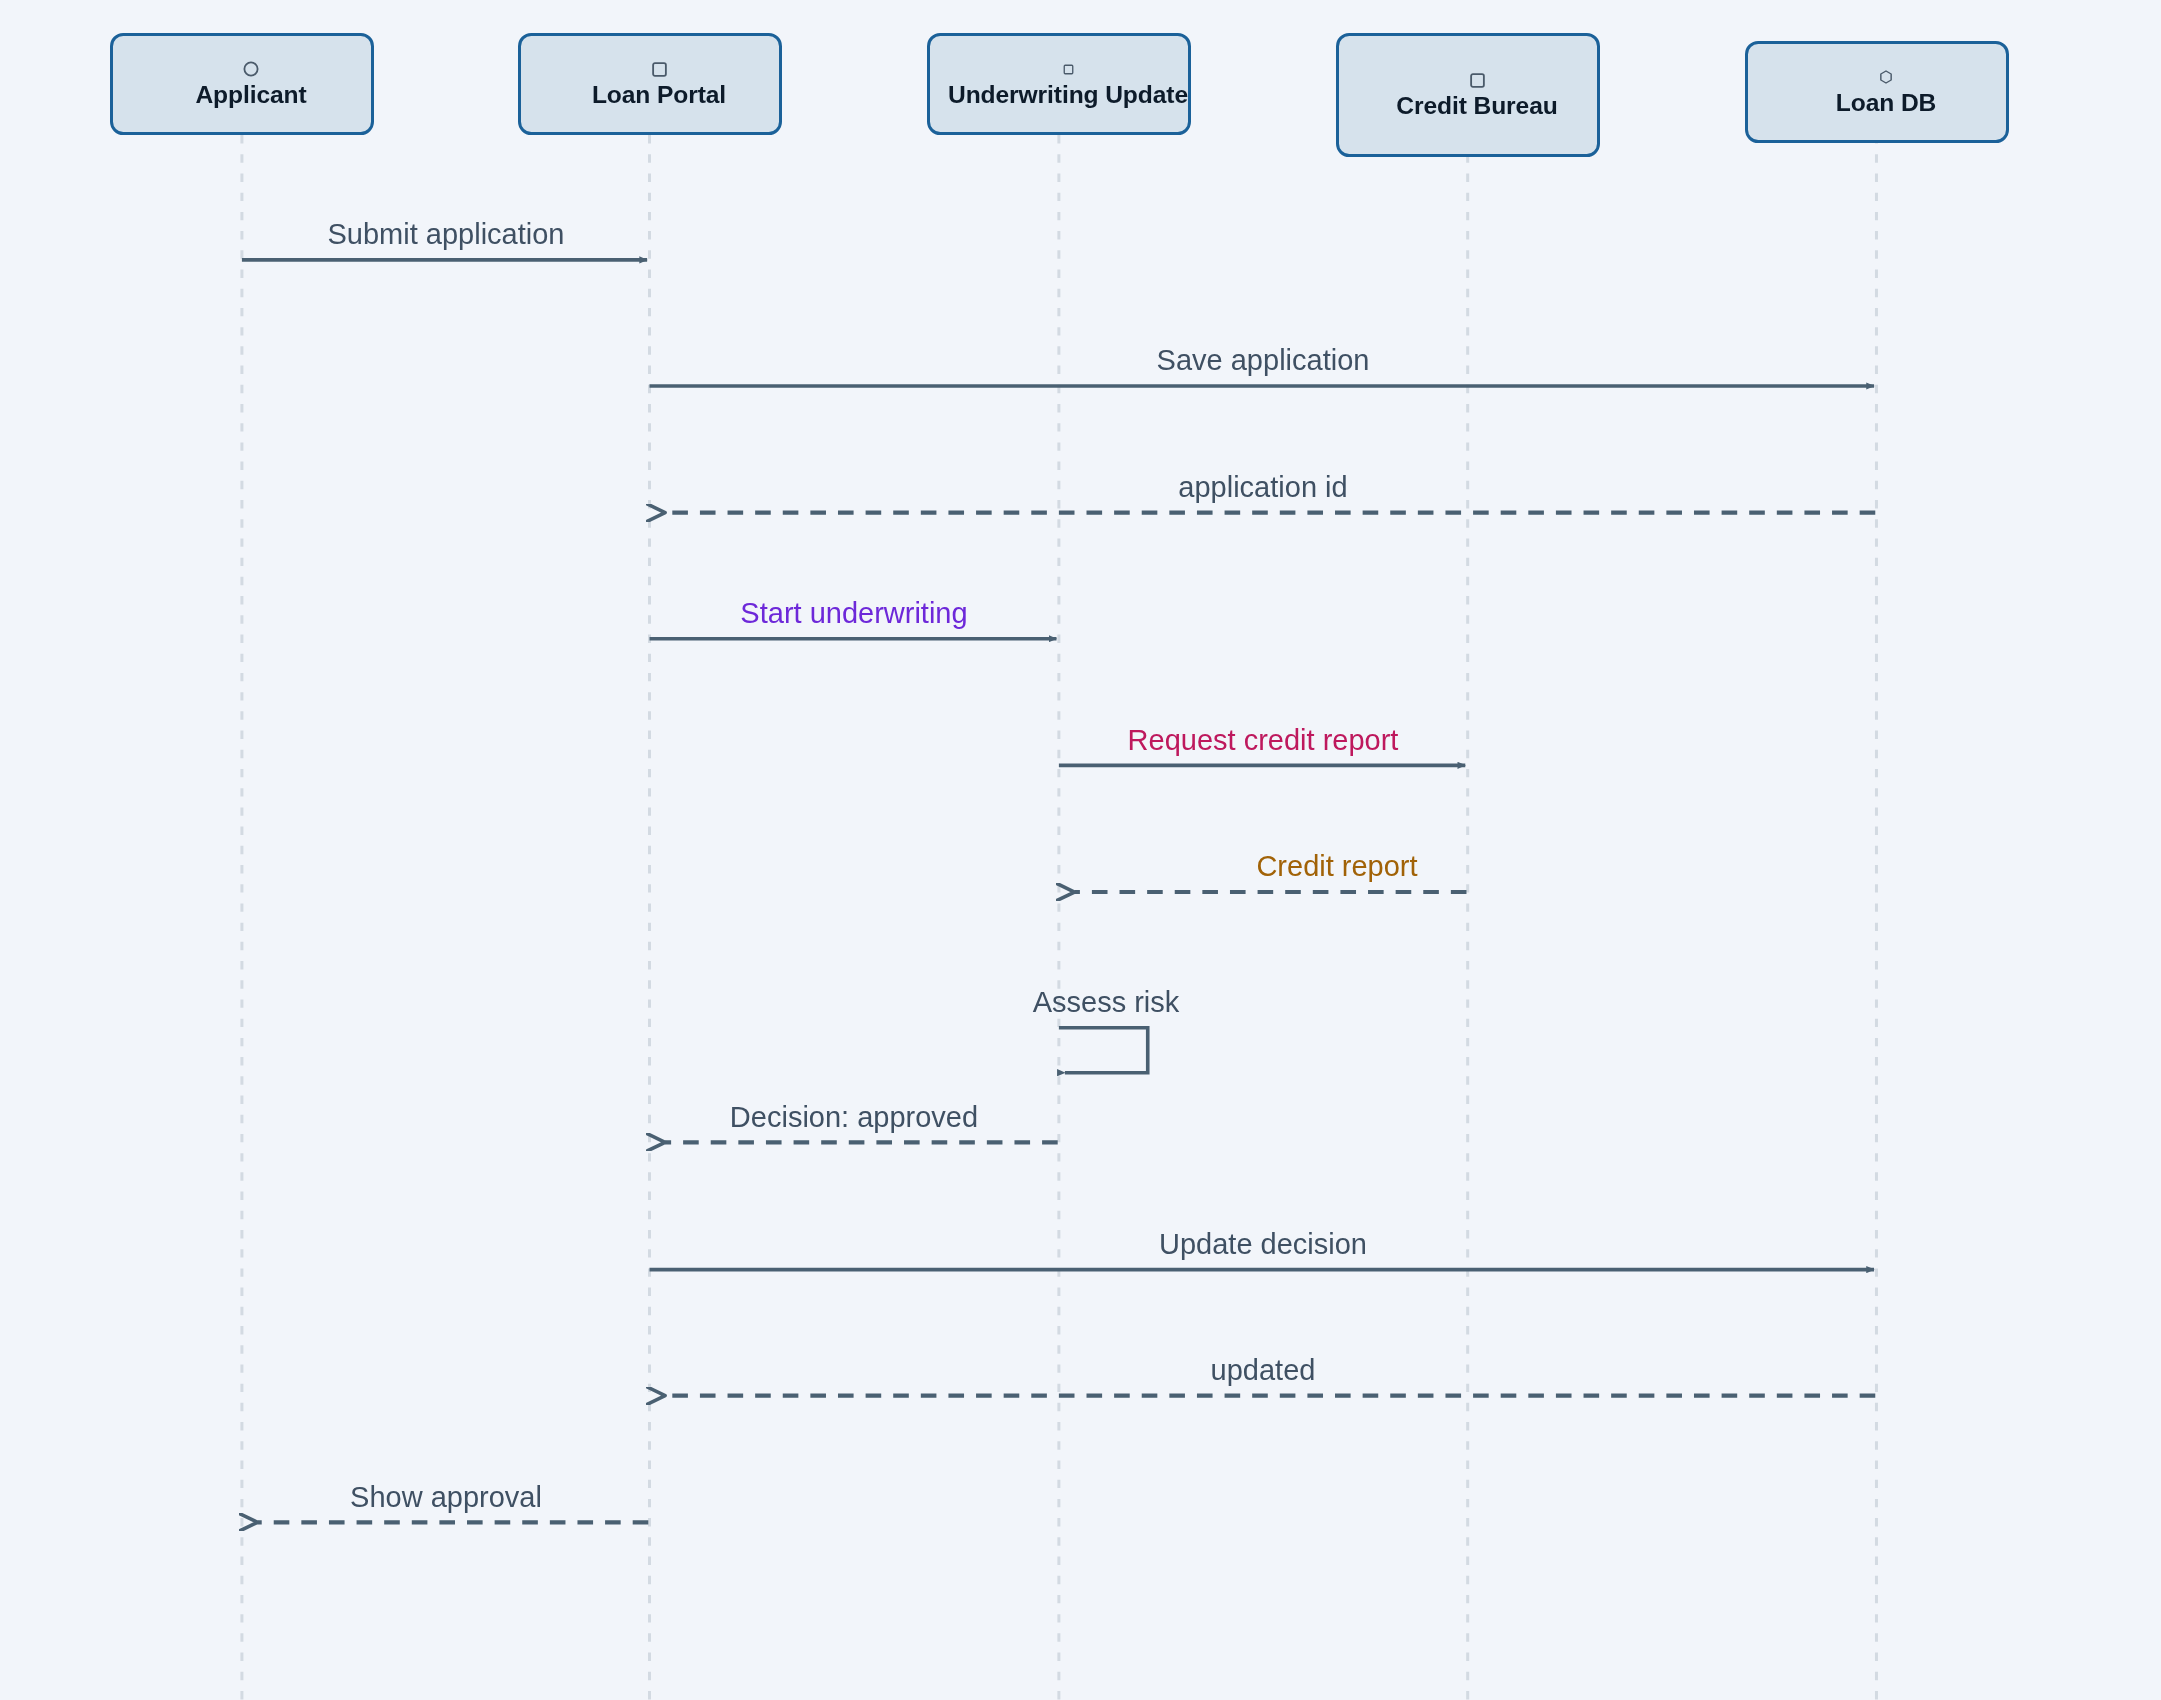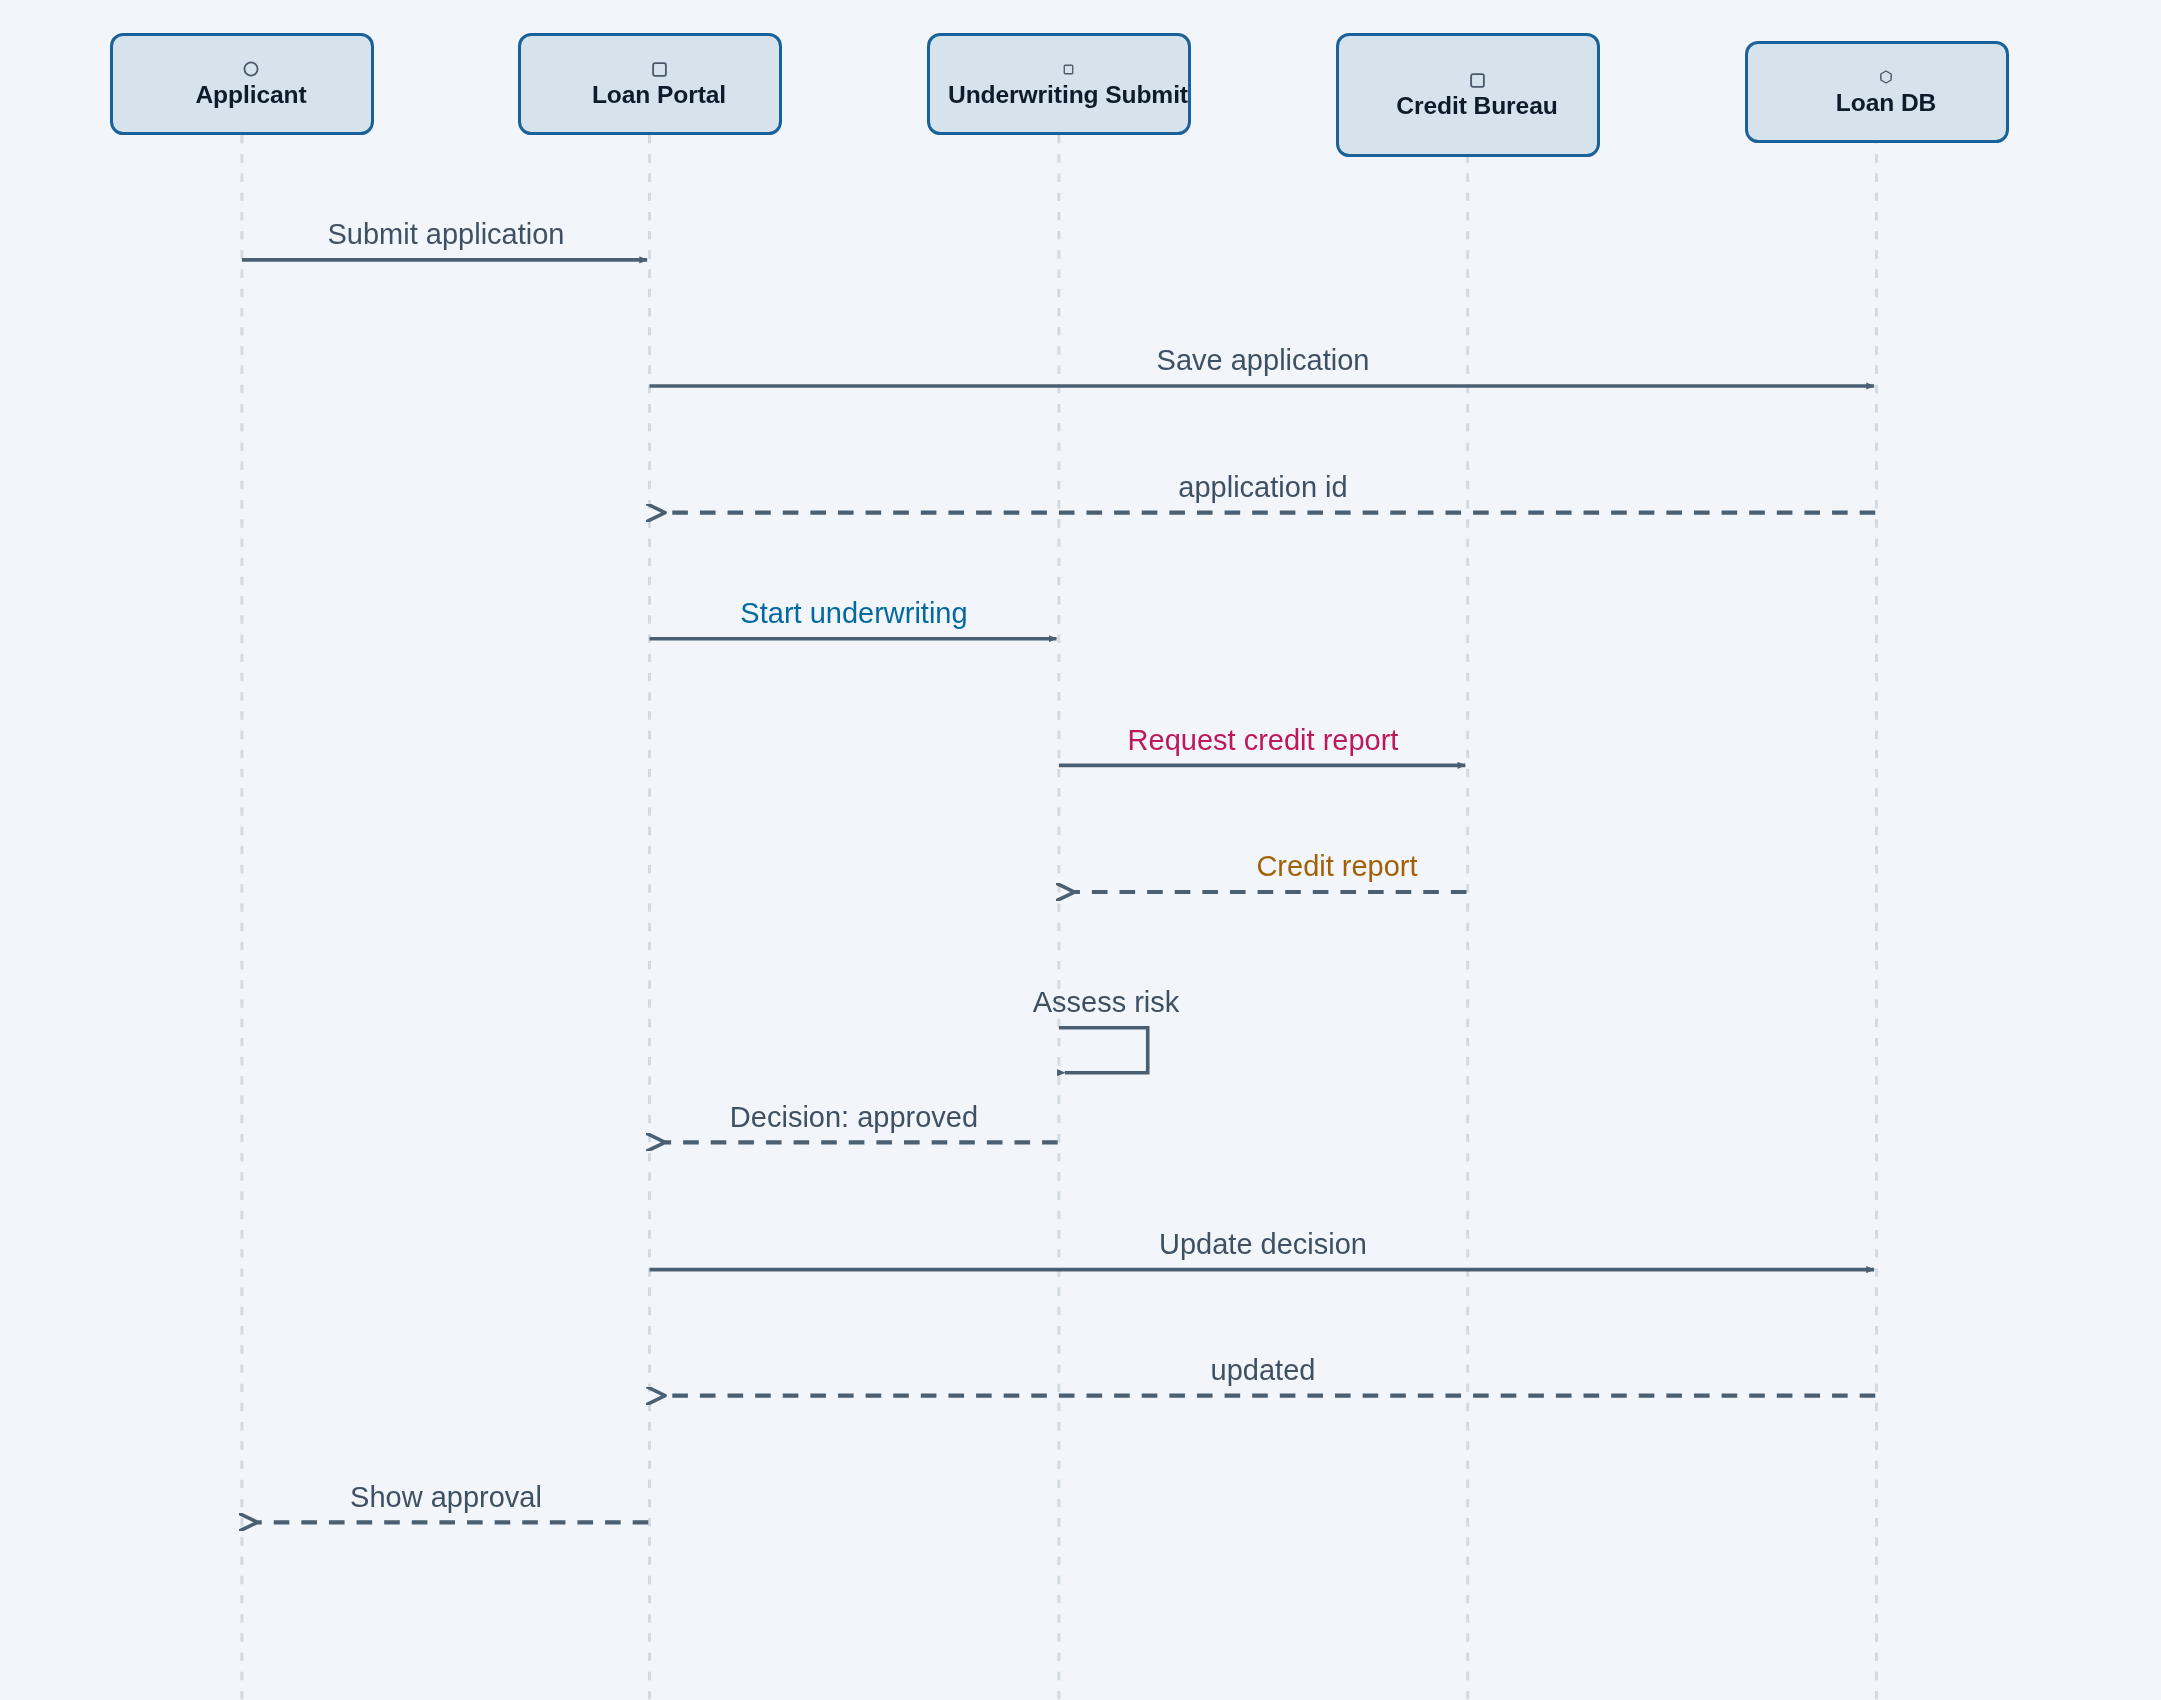--- a/index.html
+++ b/index.html
@@ -110,41 +110,41 @@
       <div class="participant-box" style="left: 518px; top: 33px; width: 264px; height: 102px; background: rgb(214, 226, 236); border-color: rgb(27, 97, 153);">
         <span class="participant-icon"><svg width="17" height="17" viewBox="0 0 28 28">
             <rect x="3.5" y="3.5" width="21" height="21" rx="3" fill="none" stroke="#4a5a6a" stroke-width="3"></rect>
           </svg></span>
         <span class="participant-label" style="color: rgb(13, 27, 42);">Loan Portal</span>
       </div>
       <div class="participant-box" style="left: 927px; top: 33px; width: 264px; height: 102px; background: rgb(214, 226, 236); border-color: rgb(27, 97, 153);">
         <span class="participant-icon"><svg width="17" height="17" viewBox="0 0 28 28">
             <rect x="7" y="7" width="14" height="14" rx="1.5" fill="none" stroke="#4a5a6a" stroke-width="2.2"></rect>
           </svg></span>
-        <span class="participant-label" style="color: rgb(13, 27, 42);">Underwriting Submit</span>
+        <span class="participant-label" style="color: rgb(13, 27, 42);">Underwriting Update</span>
       </div>
       <div class="participant-box" style="left: 1336px; top: 33px; width: 264px; height: 124px; background: rgb(214, 226, 236); border-color: rgb(27, 97, 153);">
         <span class="participant-icon"><svg width="17" height="17" viewBox="0 0 28 28">
             <rect x="3.5" y="3.5" width="21" height="21" rx="3" fill="none" stroke="#4a5a6a" stroke-width="3"></rect>
           </svg></span>
         <span class="participant-label" style="color: rgb(13, 27, 42);">Credit Bureau</span>
       </div>
       <div class="participant-box" style="left: 1745px; top: 33px; width: 264px; height: 102px; background: rgb(214, 226, 236); border-color: rgb(27, 97, 153); margin-top: 8px;">
         <span class="participant-icon"><svg width="18" height="18" viewBox="0 0 30 30">
             <polygon points="15,5 23.6,10 23.6,20 15,25 6.4,20 6.4,10" fill="none" stroke="#4a5a6a" stroke-width="2.4" stroke-linejoin="round"></polygon>
           </svg></span>
         <span class="participant-label" style="color: rgb(13, 27, 42);">Loan DB</span>
       </div>
     </div>
 
   <div id="message-labels-group">
       <div class="msg-label" style="left: 446px; top: 249px; color: rgb(63, 80, 99);">Submit application</div>
       <div class="msg-label" style="left: 1263px; top: 375px; color: rgb(63, 80, 99);">Save application</div>
       <div class="msg-label" style="left: 1263px; top: 502px; color: rgb(63, 80, 99);">application id</div>
-      <div class="msg-label" style="left: 854px; top: 628px; color: #0369a1;">Start underwriting</div>
+      <div class="msg-label" style="left: 854px; top: 628px; color: #6d28d9;">Start underwriting</div>
       <div class="msg-label" style="left: 1263px; top: 755px; color: #be185d;">Request credit report</div>
       <div class="msg-label" style="left: 1337px; top: 881px; color: #a16207;">Credit report</div>
       <div class="msg-label" style="left: 1106px; top: 1017px; color: rgb(63, 80, 99);">Assess risk</div>
       <div class="msg-label" style="left: 854px; top: 1132px; color: rgb(63, 80, 99);">Decision: approved</div>
       <div class="msg-label" style="left: 1263px; top: 1259px; color: rgb(63, 80, 99);">Update decision</div>
       <div class="msg-label" style="left: 1263px; top: 1385px; color: rgb(63, 80, 99);">updated</div>
       <div class="msg-label" style="left: 446px; top: 1512px; color: rgb(63, 80, 99);">Show approval</div>
     </div>
 
 </div>

